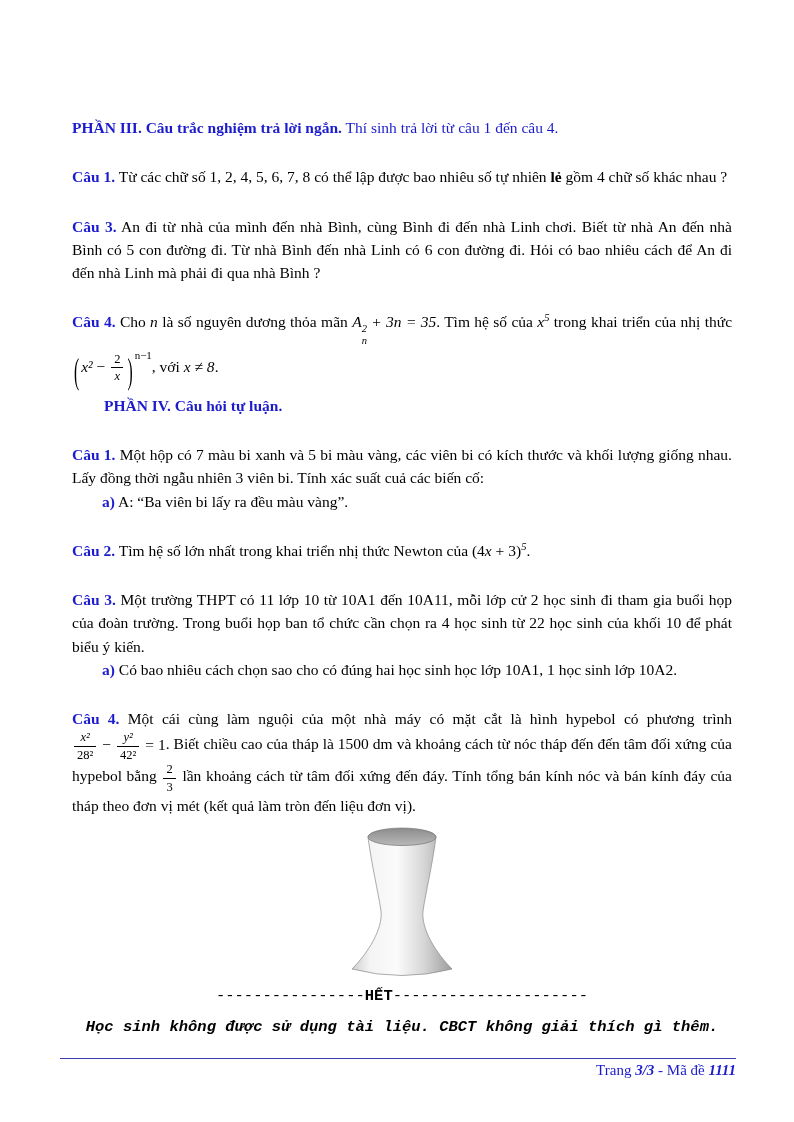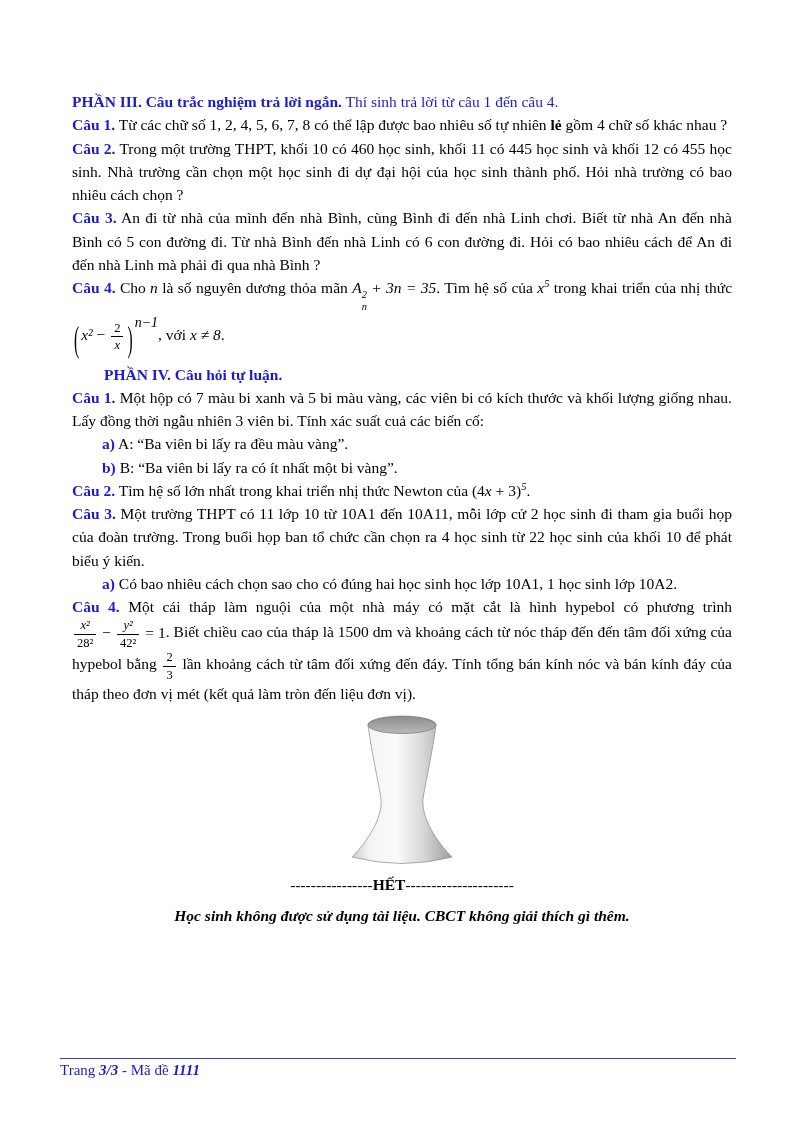--- a/index.html
+++ b/index.html
@@ -6,52 +6,52 @@
   * { margin:0; padding:0; box-sizing:border-box; }
   html,body { background:#ffffff; }
   body {
     width:794px; height:1122px;
     font-family:"Liberation Serif", serif;
     font-size:15.5px; color:#000;
     position:relative; overflow:hidden;
   }
   .page { position:absolute; inset:0; background:#fff; }
   .content { position:absolute; left:72px; right:62px; top:90px; }
-  .para { text-align:justify; line-height:1.5; }
+  .para { text-align:justify; line-height:1.5;margin-top:26px; }
   .sub-item { line-height:1.5; padding-left:30px; text-align:left;font-family:Liberation Serif, serif; }
   .accent { color:var(--accent); }
   .bold { font-weight:bold; }
   .it { }
   .bolditalic { font-weight:bold; font-style:italic; }
   .math { font-style:italic; }
   .mathnum { font-style:normal; }
   sup.supx { font-size:10.5px; font-style:italic; }
-  .exp-high { font-size:14px; vertical-align:13px; font-style:italic; }
+  .exp-high { font-size:11px; vertical-align:13px; }
   .nowrap { white-space:nowrap; }
   
   .stack { display:inline-flex; flex-direction:column; align-items:flex-start;
            vertical-align:-5px; font-size:10.5px; line-height:1.1; font-style:italic; }
   
   .frac { display:inline-block; vertical-align:middle; text-align:center;
           font-size:12.5px; line-height:1.15; margin:0 2px; }
   .frac .num { display:block; padding:0 3px 1px; border-bottom:1px solid #000; }
   .frac .den { display:block; padding:1px 3px 0; }
   .mi { font-style:italic; }
   
   .bigp { display:inline-block; transform:scale(1,2.35); transform-origin:50% 38%;
           margin:0 2px; font-weight:400; }
   .part-heading { margin-top:10px;margin-left:32px; }
-  .center { text-align:center; }
+  .center { text-align:center;font-family:Liberation Mono, monospace; }
   .figure-wrap { text-align:center; margin:8px 0 2px; }
   .figure-wrap svg { display:inline-block; }
   .end-line { margin-top:4px; line-height:1.5; }
   .closing-note { margin-top:8px; line-height:1.5; }
   .footer { position:absolute; left:60px; right:58px; top:1058px; }
   .footer-rule { border-top:1.5px solid #3b3bb0; height:0; }
-  .footer-text { text-align:left; margin-top:3px; color:var(--accent); font-size:15px; }
+  .footer-text { text-align:right; margin-top:3px; color:var(--accent); font-size:15px; }
 </style>
 </head>
 <body>
 
 <div class="page">
   <div class="content">
 
     <p class="para">
       <span class="accent bold">PHẦN III. Câu trắc nghiệm trả lời ngắn.</span>
       <span class="accent">Thí sinh trả lời từ câu 1 đến câu 4.</span>
@@ -59,24 +59,20 @@
 
     <p class="para">
       <span class="accent bold">Câu 1.</span>
       <span>Từ các chữ số</span>
       <span class="mathnum">1, 2, 4, 5, 6, 7, 8</span>
       <span>có thể lập được bao nhiêu số tự nhiên</span>
       <span class="bold">lẻ</span>
       <span>gồm 4 chữ số khác nhau ?</span>
     </p>
 
-    <p class="para">
-      <span class="accent bold">Câu 2.</span>
-      <span>Trong một trường THPT, khối 10 có 460 học sinh, khối 11 có 445 học sinh và khối 12 có 455 học sinh. Nhà trường cần chọn một học sinh đi dự đại hội của học sinh thành phố. Hỏi nhà trường có bao nhiêu cách chọn ?</span>
-    </p>
 
     <p class="para">
       <span class="accent bold">Câu 3.</span>
       <span>An đi từ nhà của mình đến nhà Bình, cùng Bình đi đến nhà Linh chơi. Biết từ nhà An đến nhà Bình có 5 con đường đi. Từ nhà Bình đến nhà Linh có 6 con đường đi. Hỏi có bao nhiêu cách để An đi đến nhà Linh mà phải đi qua nhà Bình ?</span>
     </p>
 
     <p class="para">
       <span class="accent bold">Câu 4.</span>
       <span>Cho</span>
       <span class="math">n</span>
@@ -95,43 +91,39 @@
     </p>
 
     <p class="para">
       <span class="accent bold">Câu 1.</span>
       <span>Một hộp có 7 màu bi xanh và 5 bi màu vàng, các viên bi có kích thước và khối lượng giống nhau. Lấy đồng thời ngẫu nhiên 3 viên bi. Tính xác suất cuả các biến cố:</span>
     </p>
     <p class="sub-item">
       <span class="accent bold">a)</span>
       <span>A: “Ba viên bi lấy ra đều màu vàng”.</span>
     </p>
-    <p class="sub-item">
-      <span class="accent bold">b)</span>
-      <span>B: “Ba viên bi lấy ra có ít nhất một bi vàng”.</span>
-    </p>
 
     <p class="para">
       <span class="accent bold">Câu 2.</span>
       <span>Tìm hệ số lớn nhất trong khai triển nhị thức Newton của</span>
       <span class="nowrap"><span class="mathnum">(4</span><span class="math">x</span><span class="mathnum"> + 3)</span><sup class="supx">5</sup><span>.</span></span>
     </p>
 
     <p class="para">
       <span class="accent bold">Câu 3.</span>
       <span>Một trường THPT có 11 lớp 10 từ 10A1 đến 10A11, mỗi lớp cử 2 học sinh đi tham gia buổi họp của đoàn trường. Trong buổi họp ban tổ chức cần chọn ra 4 học sinh từ 22 học sinh của khối 10 để phát biểu ý kiến.</span>
     </p>
     <p class="sub-item">
       <span class="accent bold">a)</span>
       <span>Có bao nhiêu cách chọn sao cho có đúng hai học sinh học lớp 10A1, 1 học sinh lớp 10A2.</span>
     </p>
 
     <p class="para">
       <span class="accent bold">Câu 4.</span>
-      <span>Một cái tháp làm nguội của một nhà máy có mặt cắt là hình hypebol có phương trình</span>
+      <span>Một cái cùng làm nguội của một nhà máy có mặt cắt là hình hypebol có phương trình</span>
       <span class="nowrap"><span class="frac"><span class="num mi">x²</span><span class="den">28²</span></span><span class="mathnum"> − </span><span class="frac"><span class="num mi">y²</span><span class="den">42²</span></span><span class="mathnum"> = 1</span></span><span>. Biết chiều cao của tháp là 1500 </span><span class="it">dm</span>
       <span>và khoảng cách từ nóc tháp đến đến tâm đối xứng của hypebol bằng</span>
       <span class="frac"><span class="num">2</span><span class="den">3</span></span>
       <span>lần khoảng cách từ tâm đối xứng đến đáy. Tính tổng bán kính nóc và bán kính đáy của tháp theo đơn vị</span>
       <span class="it">mét (kết quả làm tròn đến liệu đơn vị).</span>
     </p>
 
     <div class="figure-wrap">
       <svg width="130" height="152" viewBox="0 0 130 152">
         <defs>

